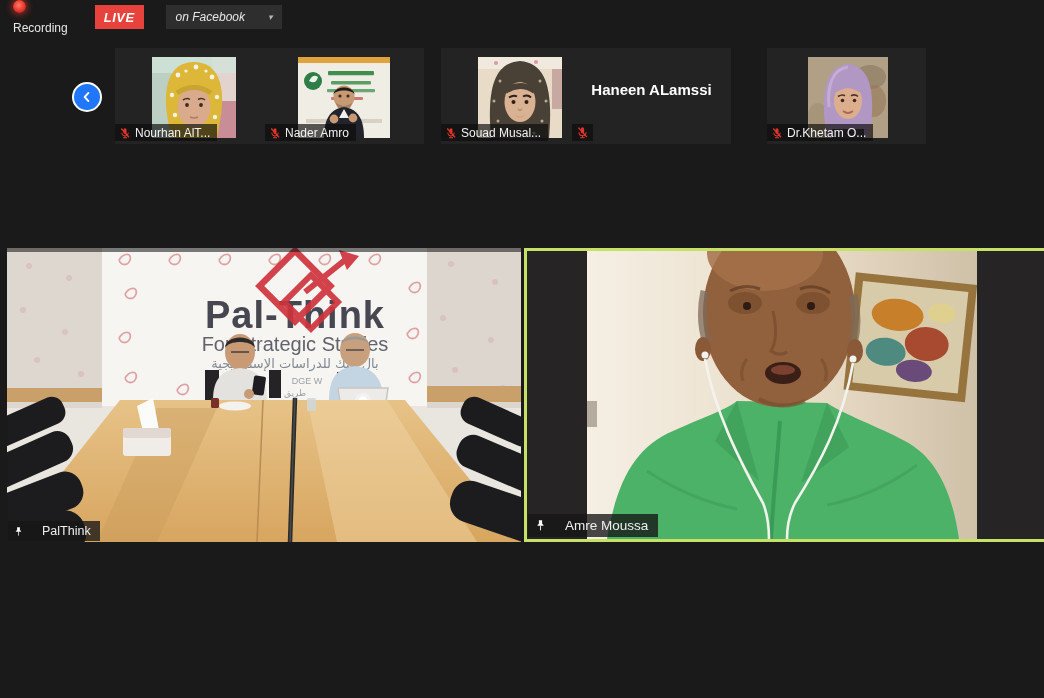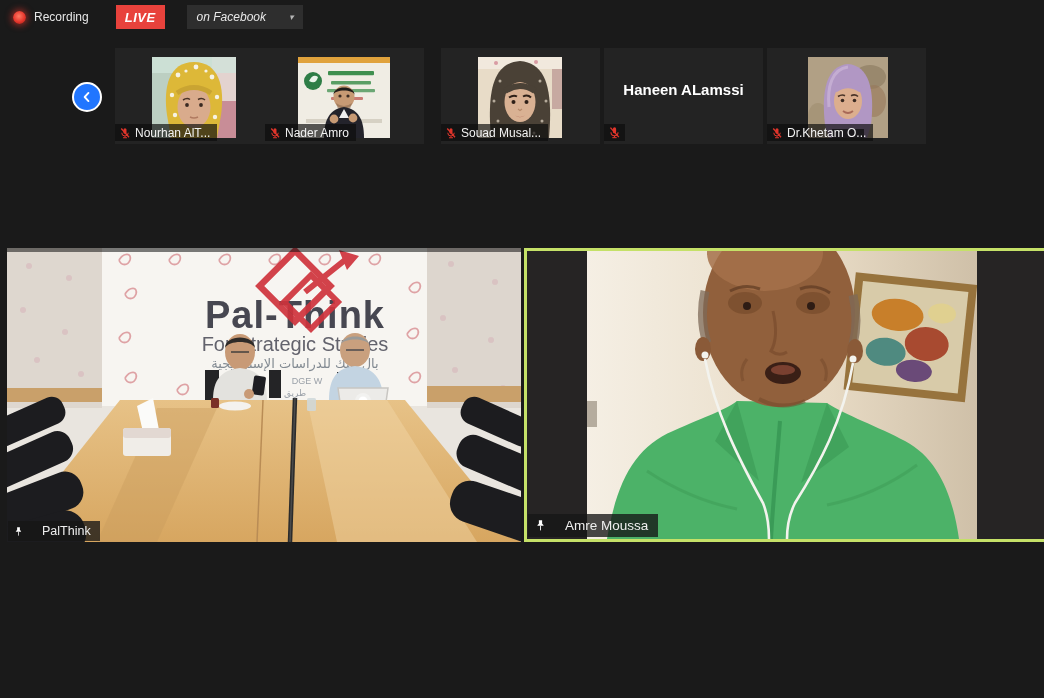--- a/index.html
+++ b/index.html
@@ -6,21 +6,21 @@
   body{
     width:1044px;height:698px;position:relative;overflow:hidden;
     background:#1a1a1a;
     font-family:"Liberation Sans", sans-serif;
     -webkit-font-smoothing:antialiased;
   }
   .abs{position:absolute;}
 
   
   .topbar{position:absolute;left:0;top:0;height:34px;display:flex;align-items:center;}
-  .rec-group{display:flex;align-items:flex-end;gap:8px;margin-left:13px;}
+  .rec-group{display:flex;align-items:flex-start;gap:8px;margin-left:13px;flex-direction:column;}
   .rec-dot{width:13px;height:13px;border-radius:50%;
     background:radial-gradient(circle at 45% 40%, #ff7a64 0%, #e5352b 55%, #8e1d14 100%);
     box-shadow:0 0 6px 2px rgba(229,53,43,.55);}
   .rec-text{color:#e6e6e6;font-size:12px;}
   .live-group{display:flex;align-items:stretch;height:24px;margin-left:27px;cursor:pointer;font-style:italic;}
   .live-badge{background:#e8423c;color:#fff;font-weight:bold;font-size:13px;
     display:flex;align-items:center;padding:0 9px;letter-spacing:.5px;}
   .live-target{background:#2e2e2e;color:#e8e8e8;font-size:12px;display:flex;align-items:center;
     gap:23px;padding:0 9px 0 10px;margin-left:22px;}
   .live-caret{color:#b5b5b5;font-size:9px;line-height:1;}
@@ -206,21 +206,21 @@
           <path d="M5.5 11.5a6.5 6.5 0 0 0 13 0" fill="none" stroke-width="2"></path>
           <line x1="12" y1="18.5" x2="12" y2="21" stroke-width="2"></line>
           <line x1="8" y1="21.5" x2="16" y2="21.5" stroke-width="2"></line>
           <line x1="4.5" y1="3" x2="20" y2="20.5" stroke-width="2.6"></line>
         </g>
       </svg>
       <span class="nm">Souad Musal...</span>
     </div>
   </div>
 
-  <div class="tile" style="left:604px;">
+  <div class="tile" style="left:572px;">
     <div class="tile-center-name">Haneen ALamssi</div>
     <div class="tile-label icon-only">
       <svg class="mic-icon" width="13" height="13" viewBox="0 0 24 24">
         <g fill="#e0352b" stroke="#e0352b">
           <rect x="9" y="2.5" width="6" height="11" rx="3" stroke="none"></rect>
           <path d="M5.5 11.5a6.5 6.5 0 0 0 13 0" fill="none" stroke-width="2"></path>
           <line x1="12" y1="18.5" x2="12" y2="21" stroke-width="2"></line>
           <line x1="8" y1="21.5" x2="16" y2="21.5" stroke-width="2"></line>
           <line x1="4.5" y1="3" x2="20" y2="20.5" stroke-width="2.6"></line>
         </g>

